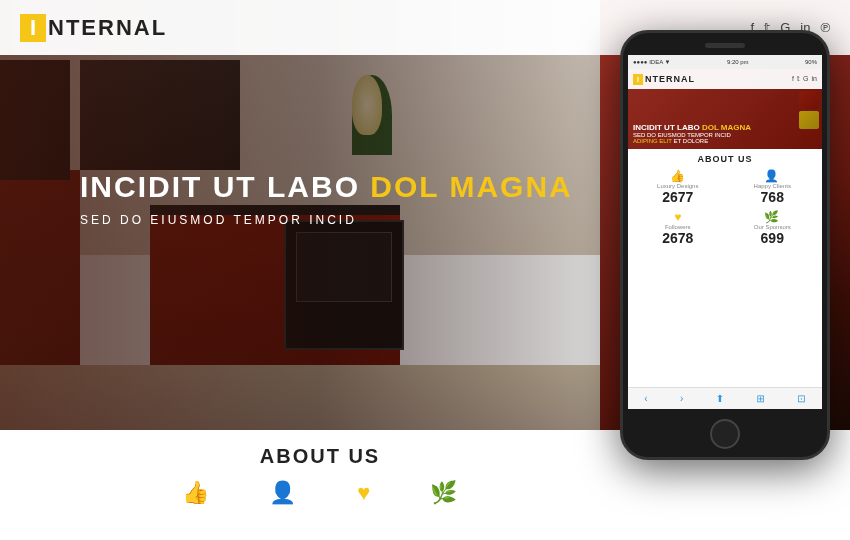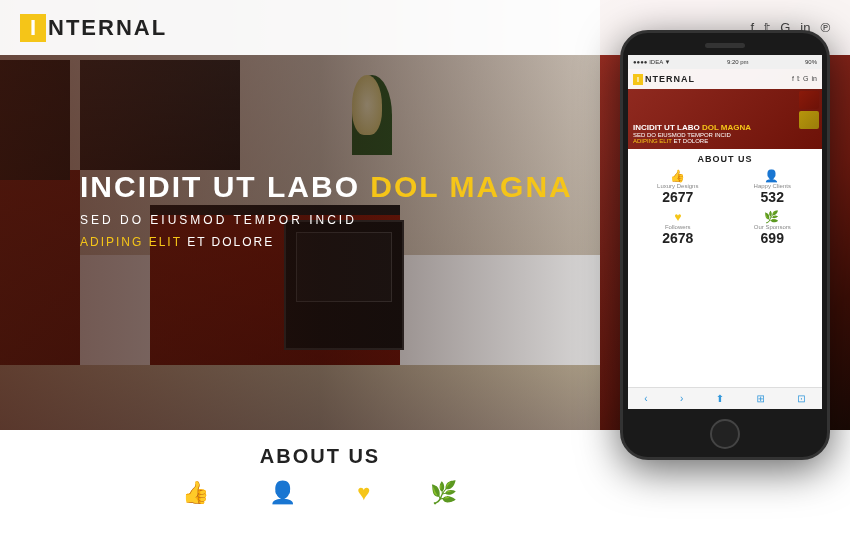--- a/index.html
+++ b/index.html
@@ -448,24 +448,20 @@
   <div class="k-floor"></div>
   <div class="plant"></div>
   <div class="hero-bg"></div>
 
   <div class="hero-content">
     <div class="hero-title">
       <span>INCIDIT UT LABO</span>
       <span class="highlight">DOL MAGNA</span>
     </div>
     <div class="hero-subtitle">SED DO EIUSMOD TEMPOR INCID</div>
-    <div class="hero-sub2">
-      <span class="yellow">ADIPING ELIT</span>
-      <span class="white">ET DOLORE</span>
-    </div>
   </div>
 </div>
 
 <div class="header">
   <div class="logo">
     <div class="logo-box">I</div>
     <span class="logo-text">NTERNAL</span>
   </div>
   <div class="social-icons">
     <a href="#" class="social-icon">f</a>
@@ -543,21 +539,21 @@
         <div class="phone-about-title">ABOUT US</div>
         <div class="phone-stats-grid">
           <div class="phone-stat">
             <span class="phone-stat-icon">👍</span>
             <span class="phone-stat-label">Luxury Designs</span>
             <span class="phone-stat-num">2677</span>
           </div>
           <div class="phone-stat">
             <span class="phone-stat-icon">👤</span>
             <span class="phone-stat-label">Happy Clients</span>
-            <span class="phone-stat-num">532</span>
+            <span class="phone-stat-num">768</span>
           </div>
           <div class="phone-stat">
             <span class="phone-stat-icon">♥</span>
             <span class="phone-stat-label">Followers</span>
             <span class="phone-stat-num">2678</span>
           </div>
           <div class="phone-stat">
             <span class="phone-stat-icon">🌿</span>
             <span class="phone-stat-label">Our Sponsors</span>
             <span class="phone-stat-num">699</span>

